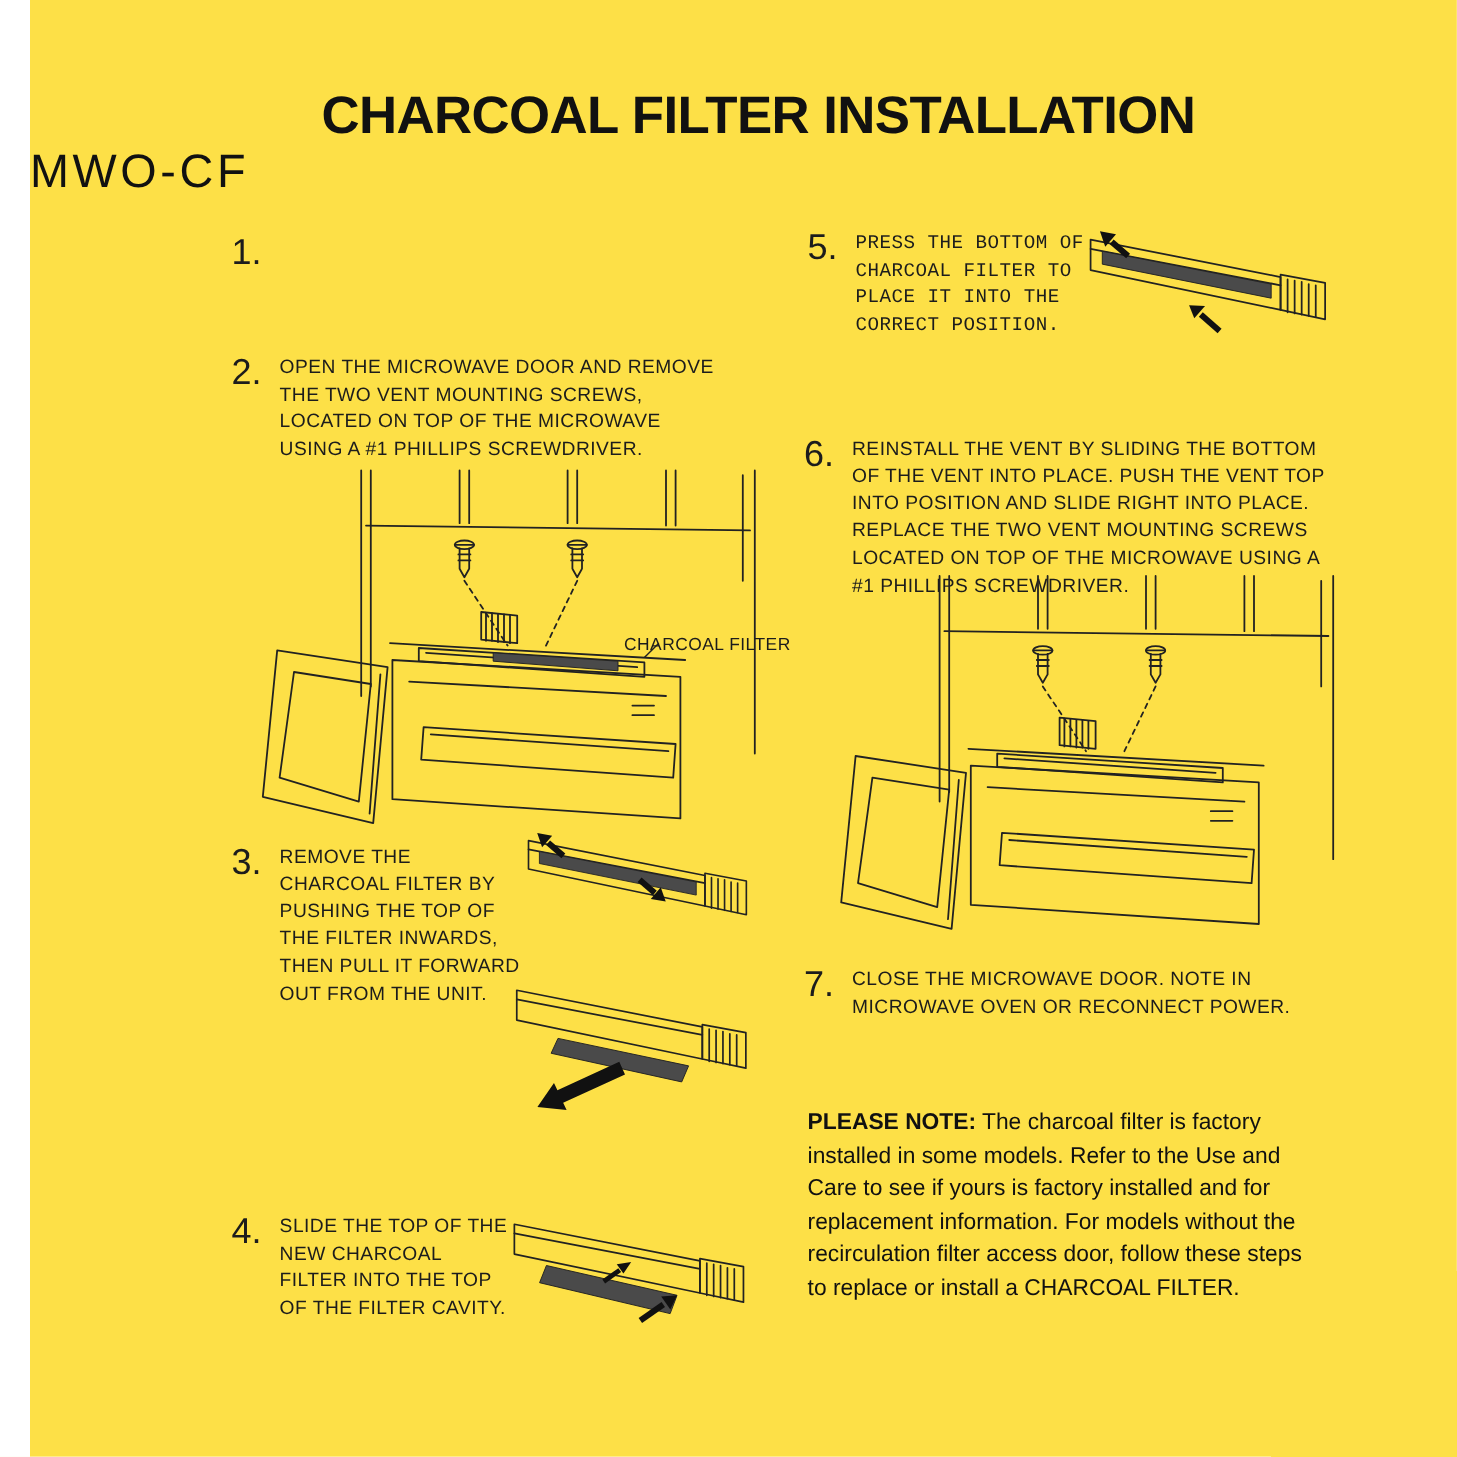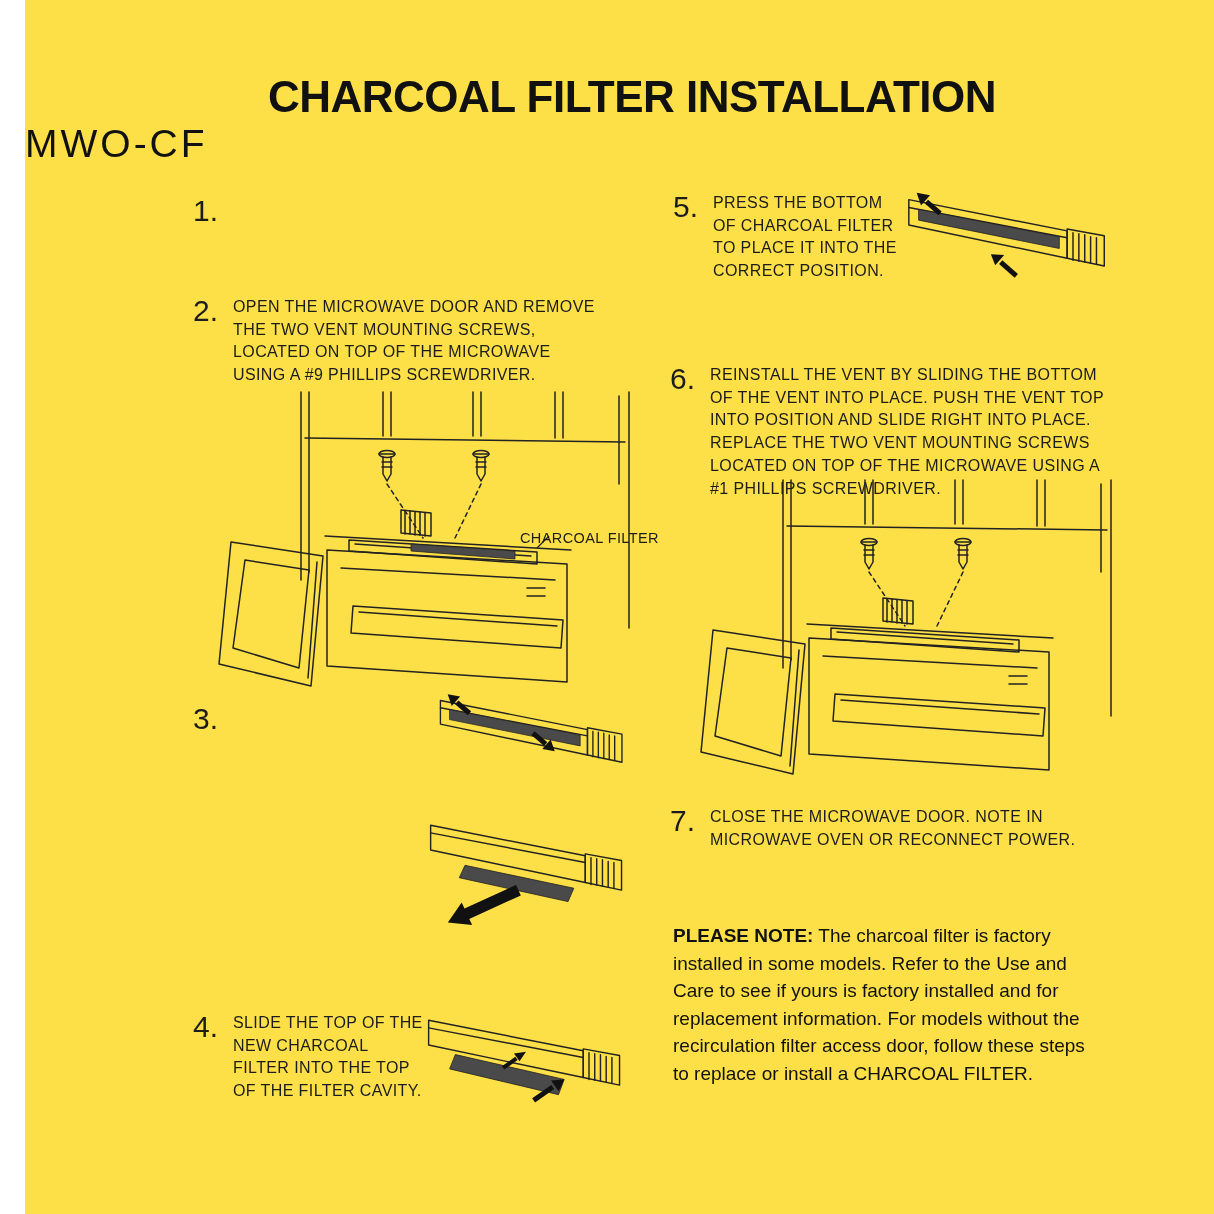--- a/index.html
+++ b/index.html
@@ -89,32 +89,33 @@
       <path id="strip-filter" d="M18 26 L162 54 L162 66 L18 37 Z" fill="#4a4a4a" stroke="#222" stroke-width="0.8"></path>
     </defs>
   </svg>
 
   <div class="step" style="left:168px;top:196px;">
     <span class="num">1.</span>
   </div>
 
   <div class="step" style="left:168px;top:296px;">
     <span class="num">2.</span>
-    <p class="txt" style="width:375px;">OPEN THE MICROWAVE DOOR AND REMOVE THE TWO VENT MOUNTING SCREWS, LOCATED ON TOP OF THE MICROWAVE USING A #9 PHILLIPS SCREWDRIVER.</p>
+    <p class="txt" style="width:375px;">OPEN THE MICROWAVE DOOR AND REMOVE THE TWO VENT MOUNTING SCREWS, LOCATED ON TOP OF THE MICROWAVE USING A #1 PHILLIPS SCREWDRIVER.</p>
   </div>
 
   <svg class="diag" style="left:190px;top:390px;" width="440" height="330" viewBox="0 0 440 330">
     <use href="#mw-base"></use>
     <path d="M196 154 L300 161 L300 169 L196 161 Z" fill="#4a4a4a" stroke="#222" stroke-width="0.8"></path>
     <path d="M322 158 L334 146" stroke="#222" stroke-width="1.2" fill="none"></path>
   </svg>
   <span class="filter-label">CHARCOAL FILTER</span>
 
   <div class="step" style="left:168px;top:704px;">
     <span class="num">3.</span>
+    <p class="txt" style="width:205px;">REMOVE THE CHARCOAL FILTER BY PUSHING THE TOP OF THE FILTER INWARDS, THEN PULL IT FORWARD OUT FROM THE UNIT.</p>
   </div>
 
   <svg class="diag" style="left:408px;top:686px;" width="200" height="118" viewBox="0 0 220 130">
     <use href="#strip-base"></use>
     <use href="#strip-filter"></use>
     <g fill="#111">
       <line x1="40" y1="30" x2="26" y2="18" stroke="#111" stroke-width="5"></line>
       <polygon points="16,9 29.7,11.5 20.5,22.1"></polygon>
     </g>
     <g fill="#111">
@@ -142,21 +143,21 @@
       <polygon points="150,78 144.2,90.5 136.2,79.1"></polygon>
     </g>
     <g fill="#111">
       <line x1="86" y1="66" x2="100" y2="56" stroke="#111" stroke-width="4"></line>
       <polygon points="110,49 103.2,59 97.4,50.9"></polygon>
     </g>
   </svg>
 
   <div class="step" style="left:648px;top:192px;">
     <span class="num">5.</span>
-    <p class="txt" style="width:195px;">PRESS THE BOTTOM OF CHARCOAL FILTER TO PLACE IT INTO THE CORRECT POSITION.</p>
+    <p class="txt" style="width:195px;font-family:Liberation Mono, monospace;">PRESS THE BOTTOM OF CHARCOAL FILTER TO PLACE IT INTO THE CORRECT POSITION.</p>
   </div>
 
   <svg class="diag" style="left:876px;top:180px;" width="215" height="135" viewBox="0 0 220 130">
     <use href="#strip-base"></use>
     <use href="#strip-filter"></use>
     <g fill="#111">
       <line x1="40" y1="30" x2="26" y2="18" stroke="#111" stroke-width="5"></line>
       <polygon points="16,9 29.7,11.5 20.5,22.1"></polygon>
     </g>
     <g fill="#111">

